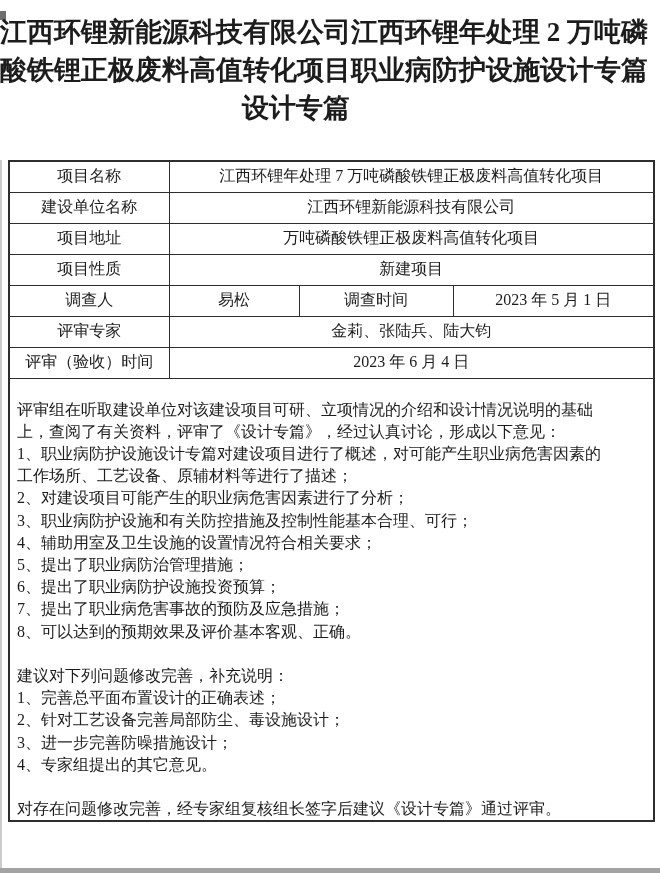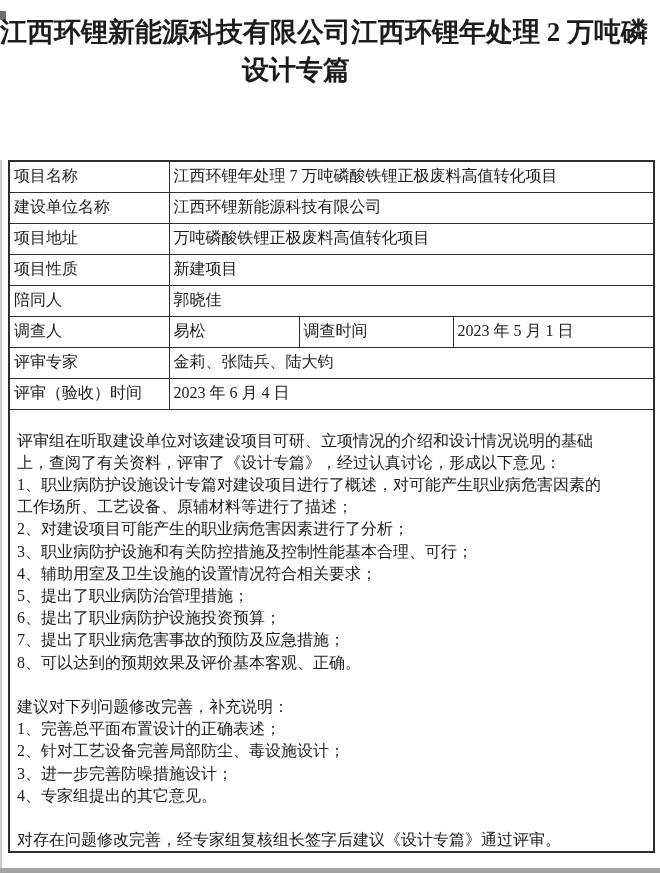--- a/index.html
+++ b/index.html
@@ -21,21 +21,21 @@
   .title-line{white-space:nowrap;}
   .info-table{
     position:absolute;left:8px;top:160px;
     width:645px;
     border-collapse:collapse;
     table-layout:fixed;
     border:2px solid #2e2e2e;
   }
   .info-table td{
     border:1px solid #2e2e2e;
-    text-align:left;
+    text-align:center;
     vertical-align:middle;
     font-size:16px;
     padding:0 4px;
     white-space:nowrap;
     overflow:hidden;
   }
   .info-table tr.data-row{height:31px;}
   td.opinion-cell{
     text-align:left;
     vertical-align:top;
@@ -63,20 +63,21 @@
 </style>
 </head>
 <body>
 
 <div class="page">
 
   <div class="scan-mark"></div>
 
   <div class="doc-title">
     <div class="title-line">江西环锂新能源科技有限公司江西环锂年处理 2 万吨磷</div>
+    <div class="title-line">酸铁锂正极废料高值转化项目职业病防护设施设计专篇</div>
     <div class="title-line">设计专篇</div>
   </div>
 
   <table class="info-table">
     <colgroup>
       <col style="width:160px">
       <col style="width:130px">
       <col style="width:154px">
       <col style="width:201px">
     </colgroup>
@@ -89,24 +90,20 @@
         <td>建设单位名称</td>
         <td colspan="3">江西环锂新能源科技有限公司</td>
       </tr>
       <tr class="data-row">
         <td>项目地址</td>
         <td colspan="3">万吨磷酸铁锂正极废料高值转化项目</td>
       </tr>
       <tr class="data-row">
         <td>项目性质</td>
         <td colspan="3">新建项目</td>
-      </tr>
-      <tr class="data-row">
-        <td>陪同人</td>
-        <td colspan="3">郭晓佳</td>
       </tr>
       <tr class="data-row">
         <td>调查人</td>
         <td>易松</td>
         <td>调查时间</td>
         <td>2023 年 5 月 1 日</td>
       </tr>
       <tr class="data-row">
         <td>评审专家</td>
         <td colspan="3">金莉、张陆兵、陆大钧</td>

